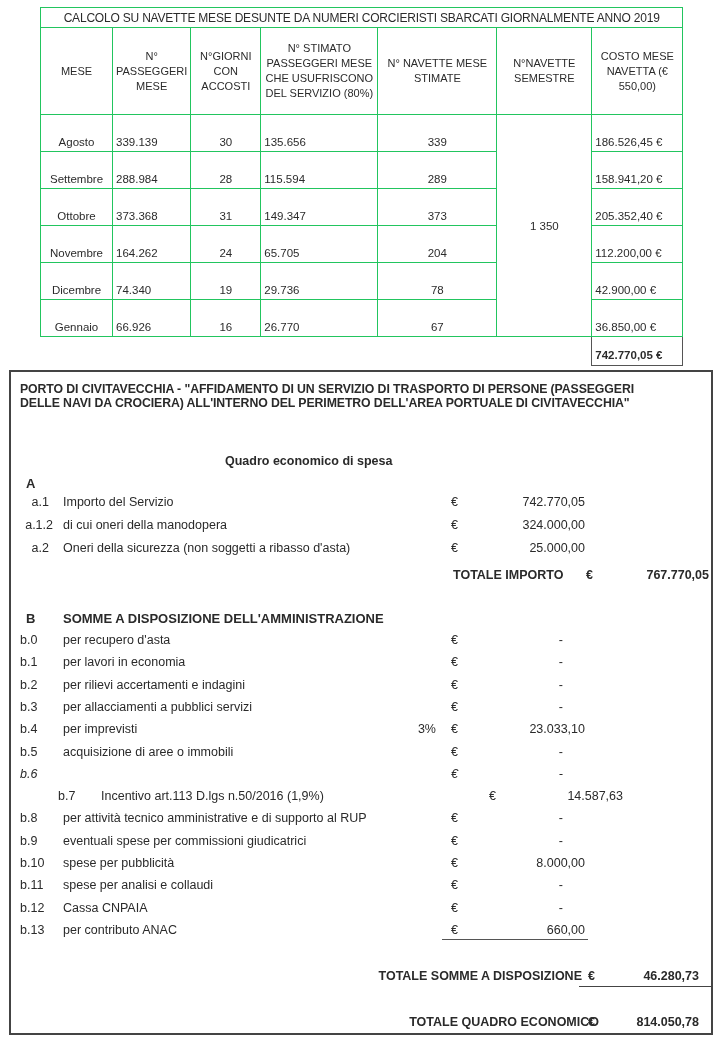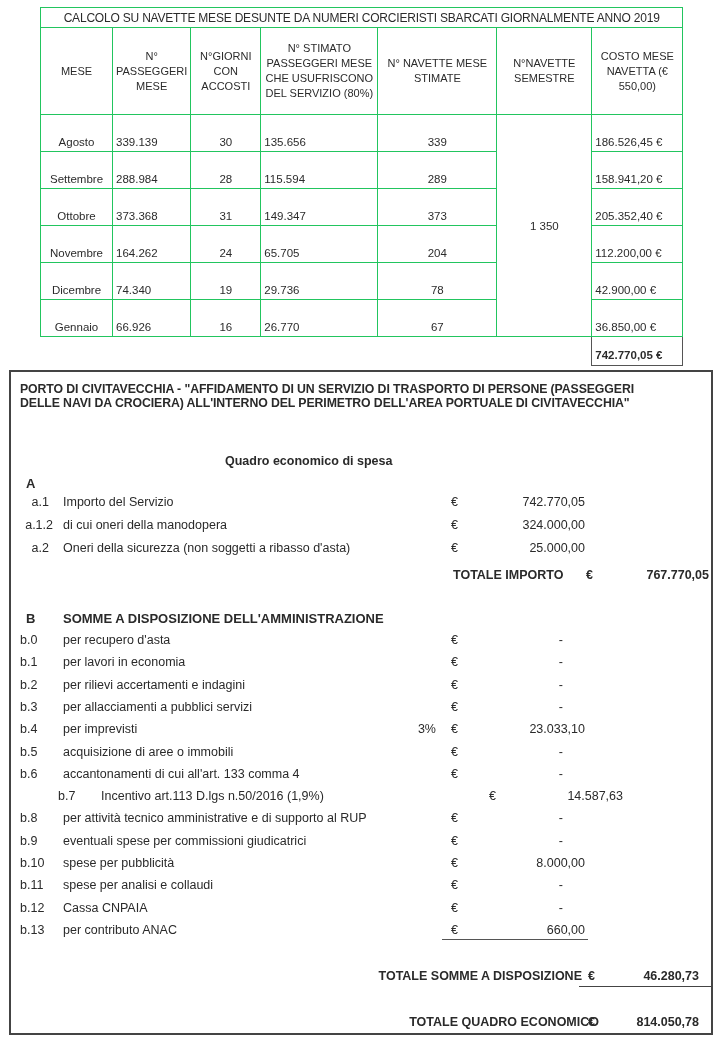--- a/index.html
+++ b/index.html
@@ -216,23 +216,22 @@
         <span class="eur">€</span>
         <span class="amt">23.033,10</span>
       </div>
       <div class="line code-left" style="top: 372.5px;">
         <span class="code">b.5</span>
         <span class="desc">acquisizione di aree  o immobili</span>
         <span class="pct"></span>
         <span class="eur">€</span>
         <span class="amt" style="width: 92px;">-</span>
       </div>
-      <div class="line code-left" style="top: 394.8px;">
+      <div class="line code-left" style="top: 394.8px; font-style: italic;">
         <span class="code">b.6</span>
-        <span class="desc">accantonamenti di cui all'art. 133 comma 4</span>
         <span class="pct"></span>
         <span class="eur">€</span>
         <span class="amt" style="width: 92px;">-</span>
       </div>
       <div class="line code-left" style="top: 417px; margin-left: 38px;">
         <span class="code">b.7</span>
         <span class="desc">Incentivo art.113 D.lgs n.50/2016 (1,9%)</span>
         <span class="pct"></span>
         <span class="eur">€</span>
         <span class="amt">14.587,63</span>

